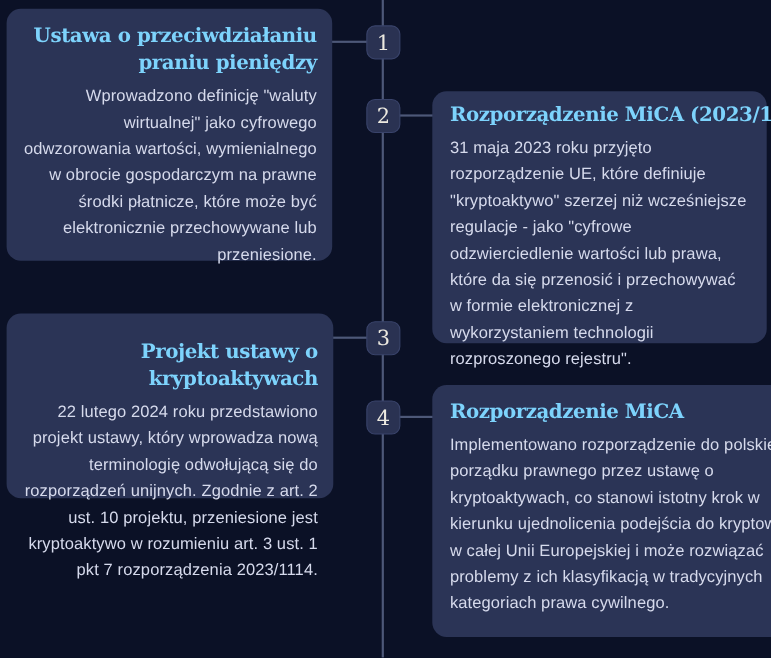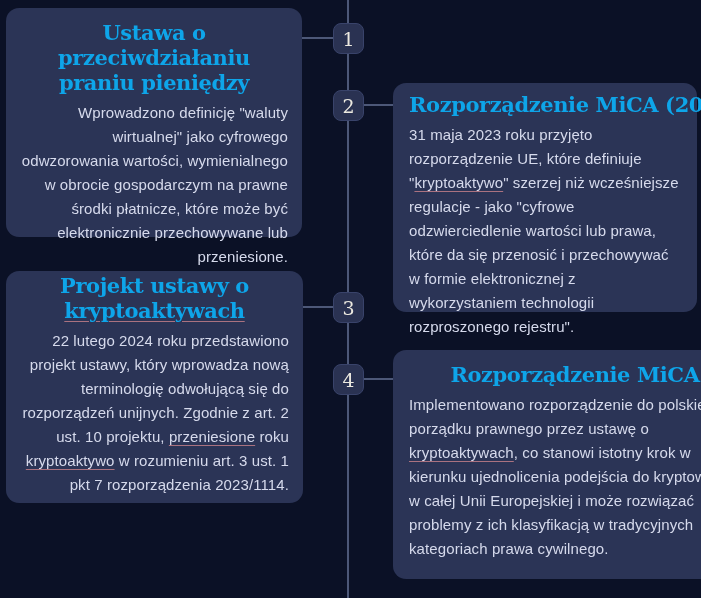--- a/index.html
+++ b/index.html
@@ -31,45 +31,43 @@
     border-radius: 13px;
     color: #d6daec;
     z-index: 1;
   }
   .card.left  { text-align: right; }
   .card.right { text-align: left; }
   .card h2 {
     margin: 0 0 6px 0;
     font-family: "DejaVu Serif", "Liberation Serif", serif;
     font-weight: bold;
-    font-size: 21px;
+    font-size: 18px;
     letter-spacing: -0.4px;
     line-height: 25px;
-    color: #0ea5e9;
-    text-align: center;
+    color: #7dd3fc;
   }
   .card.right h2 { white-space: nowrap; }
   .card p {
     margin: 0;
     font-size: 15px;
     line-height: 24px;
     letter-spacing: 0.1px;
     color: #d6daec;
   }
   .link {
     color: inherit;
-    text-decoration: underline;
     text-decoration-color: #aa7280;
     text-decoration-thickness: 1px;
     text-underline-offset: 3px;
     cursor: pointer;
   }
   #card-1 { left: 6px;   top: 8px;   width: 296px; height: 229px; padding: 12px 14px; }
   #card-2 { left: 393px; top: 83px;  width: 304px; height: 229px; padding: 9px 14px 10px 16px; }
-  #card-3 { left: 6px;   top: 271px; width: 297px; height: 232px; padding: 2px 14px; }
+  #card-3 { left: 6px;   top: 285px; width: 297px; height: 168px; padding: 22px 14px; }
   #card-4 { left: 393px; top: 350px; width: 362px; height: 229px; padding: 12px 14px 12px 16px; }
   .marker {
     position: absolute;
     width: 31px; height: 31px;
     left: 333px;
     box-sizing: border-box;
     background: #2a3252;
     border: 1px solid #39436a;
     border-radius: 8px;
     display: flex;
@@ -130,21 +128,21 @@
     <p>
       <span>31 maja 2023 roku przyjęto rozporządzenie UE, które definiuje "</span><span class="link">kryptoaktywo</span><span>" szerzej niż wcześniejsze regulacje - jako "cyfrowe odzwierciedlenie wartości lub prawa, które da się przenosić i przechowywać w formie elektronicznej z wykorzystaniem technologii rozproszonego rejestru".</span>
     </p>
   </section>
 
   <section class="card left" id="card-3">
     <h2>
       <span>Projekt ustawy o </span><span class="link">kryptoaktywach</span>
     </h2>
     <p>
-      <span>22 lutego 2024 roku przedstawiono projekt ustawy, który wprowadza nową terminologię odwołującą się do rozporządzeń unijnych. Zgodnie z art. 2 ust. 10 projektu, </span><span class="link">przeniesione</span><span> roku </span><span class="link">kryptoaktywo</span><span> w rozumieniu art. 3 ust. 1 pkt 7 rozporządzenia 2023/1114.</span>
+      <span>22 lutego 2024 roku przedstawiono projekt ustawy, który wprowadza nową terminologię odwołującą się do rozporządzeń unijnych. Zgodnie z art. 2 ust. 10 projektu, </span><span class="link">przeniesione</span><span> jest </span><span class="link">kryptoaktywo</span><span> w rozumieniu art. 3 ust. 1 pkt 7 rozporządzenia 2023/1114.</span>
     </p>
   </section>
 
   <section class="card right" id="card-4">
     <h2>
       <span>Rozporządzenie MiCA</span>
     </h2>
     <p>
       <span>Implementowano rozporządzenie do polskiego porządku prawnego przez ustawę o </span><span class="link">kryptoaktywach</span><span>, co stanowi istotny krok w kierunku ujednolicenia podejścia do kryptowalut w całej Unii Europejskiej i może rozwiązać problemy z ich klasyfikacją w tradycyjnych kategoriach prawa cywilnego.</span>
     </p>

